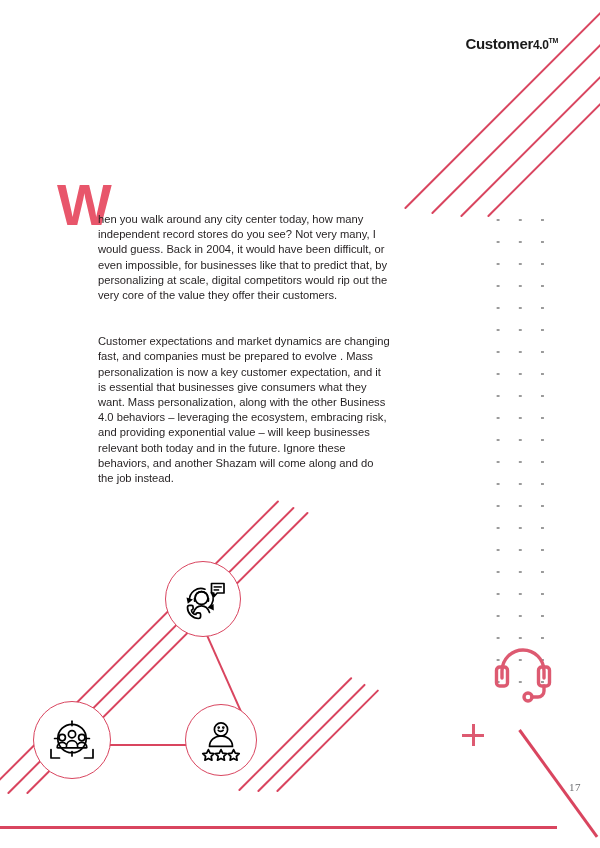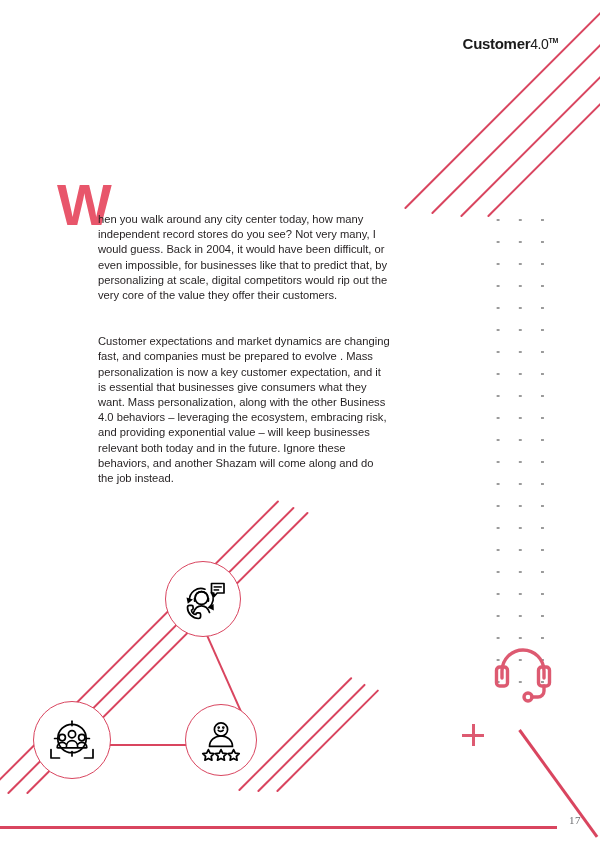--- a/index.html
+++ b/index.html
@@ -44,22 +44,22 @@
     right: 42px;
     top: 35px;
     color: #1a1a1a;
     font-family: "Liberation Sans", sans-serif;
     font-weight: bold;
     font-size: 15px;
     letter-spacing: -0.3px;
     white-space: nowrap;
   }
   #logo .logo-ver {
-    font-size: 14px;
-    font-weight: normal;
+    font-size: 12px;
+    font-weight: bold;
     letter-spacing: -0.4px;
   }
   #logo .logo-tm {
     font-size: 7px;
     vertical-align: super;
     font-weight: bold;
   }
 
   
   #copy {
@@ -143,21 +143,21 @@
     top: 730px;
     width: 3px;
     height: 132px;
     background: #d9455f;
     transform-origin: 50% 0;
     transform: rotate(-36deg);
   }
   #page-number {
     position: absolute;
     right: 19px;
-    top: 814px;
+    top: 781px;
     color: #6d6e71;
     font-size: 11px;
     font-family: "Liberation Serif", serif;
     letter-spacing: 0.5px;
   }
 </style>
 </head>
 <body>
 
 <div id="page">

